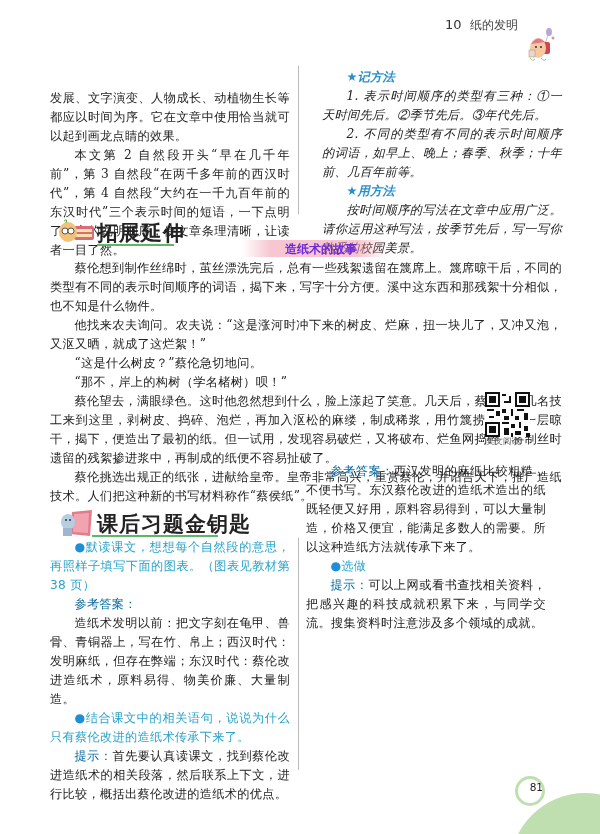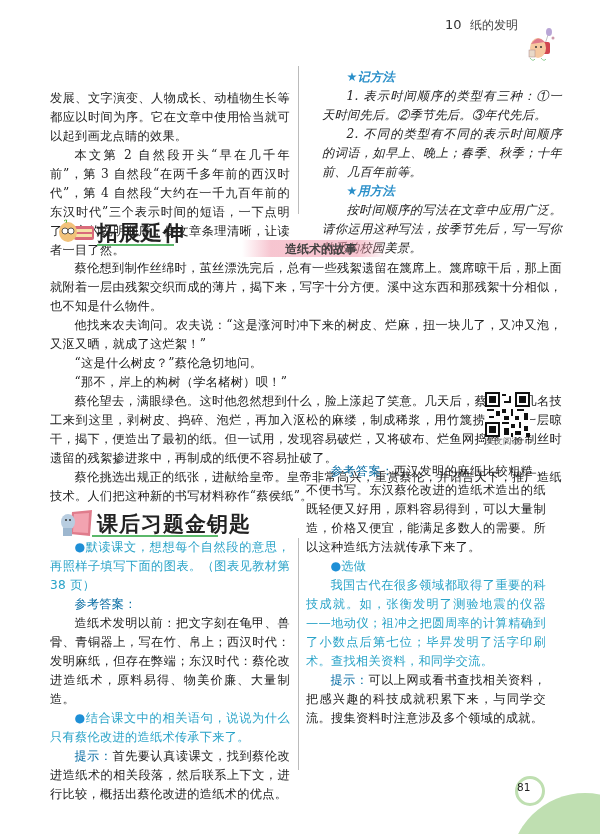--- a/index.html
+++ b/index.html
@@ -20,33 +20,33 @@
   #top-left { left:50px; top:65px; width:240px;margin-top:24px; }
   #top-divider { left:298px; top:66px; width:1px; height:148px; background:#bbb; }
   #top-right { left:322px; top:68px; width:240px;font-style:italic; }
   .sec-title { font-family:Liberation Sans, sans-serif; font-weight:bold; font-size:21px; color:#222; letter-spacing:1px; }
   .sec-line { height:2px; background:#5bb86a; }
   #tuozhan-icon { left:56px; top:218px; width:40px; height:26px; }
   #tuozhan-title { left:97px; top:219px; }
   #tuozhan-line { left:97px; top:244px; width:77px; }
   #story-title-wrap { left:242px; top:240px; width:145px; height:17px;
      background:linear-gradient(90deg, rgba(240,150,170,0) 0%, rgba(240,150,170,0.55) 20%, rgba(240,150,170,0.55) 80%, rgba(240,150,170,0) 100%); }
-  #story-title { left:285px; top:241px; font-size:12px; font-weight:bold; color:#404040; }
+  #story-title { left:285px; top:241px; font-size:12px; font-weight:bold; color:#6d28d9; }
   #story { left:50px; top:259px; width:512px; }
   #qr { left:485px; top:392px; width:45px; height:45px; }
   #qr-label { left:486px; top:436px; font-size:8.5px; color:#666; }
   #kehou-icon { left:58px; top:508px; width:36px; height:30px; }
   #kehou-title { left:97px; top:510px; }
   #kehou-line { left:92px; top:535px; width:126px; }
   #bottom-left { left:50px; top:538px; width:240px; }
   #bottom-divider { left:298px; top:538px; width:1px; height:232px; background:#bbb; }
   #bottom-right { left:306px; top:538px; width:240px; }
   #page-circle-bg { left:510px; top:793px; width:150px; height:150px; border-radius:50%; background:#bfdfb1; }
   #page-num-ring { left:515px; top:776px; width:24px; height:24px; border-radius:50%; border:3px solid #bfdfb1; background:#fff; }
-  #page-num { left:517px; top:781px; width:26px; text-align:left; font-family:"DejaVu Sans", sans-serif; font-size:10.5px; color:#222; }
+  #page-num { left:517px; top:781px; width:26px; text-align:right; font-family:"DejaVu Sans", sans-serif; font-size:10.5px; color:#222; }
 </style>
 </head>
 <body>
 
 <div class="abs" id="hdr-num">10</div>
 <div class="abs" id="hdr-title">纸的发明</div>
 <div class="abs" id="mascot">
   <svg width="36" height="34" viewBox="0 0 36 34">
     <line x1="26" y1="4" x2="22" y2="16" stroke="#999" stroke-width="0.6"></line>
     <ellipse cx="26" cy="4" rx="3" ry="4" fill="#b9a6d6"></ellipse>
@@ -87,21 +87,21 @@
     <path d="M8 3 Q12 0 10 5" stroke="#5a3" fill="none"></path>
   </svg>
 </div>
 <div class="abs sec-title" id="tuozhan-title">拓展延伸</div>
 <div class="abs sec-line" id="tuozhan-line"></div>
 
 <div class="abs" id="story-title-wrap"></div>
 <div class="abs" id="story-title">造纸术的故事</div>
 
 <div class="abs" id="story">
-  <p class="p ind">蔡伦想到制作丝绵时，茧丝漂洗完后，总有一些残絮遗留在篾席上。篾席晾干后，那上面就附着一层由残絮交织而成的薄片，揭下来，写字十分方便。溪中这东西和那残絮十分相似，也不知是什么物件。</p>
+  <p class="p ind">蔡伦想到制作丝绵时，茧丝漂洗完后，总有一些残絮遗留在篾席上。篾席晾干后，不同的类型有不同的表示时间顺序的词语，揭下来，写字十分方便。溪中这东西和那残絮十分相似，也不知是什么物件。</p>
   <p class="p ind" style="width:512px">他找来农夫询问。农夫说：“这是涨河时冲下来的树皮、烂麻，扭一块儿了，又冲又泡，又沤又晒，就成了这烂絮！”</p>
   <p class="p ind">“这是什么树皮？”蔡伦急切地问。</p>
   <p class="p ind">“那不，岸上的构树（学名楮树）呗！”</p>
   <p class="p ind">蔡伦望去，满眼绿色。这时他忽然想到什么，脸上漾起了笑意。几天后，蔡伦率领几名技工来到这里，剥树皮、捣碎、泡烂，再加入沤松的麻缕，制成稀浆，用竹篾捞出薄薄一层晾干，揭下，便造出了最初的纸。但一试用，发现容易破烂，又将破布、烂鱼网捣碎，将制丝时遗留的残絮掺进浆中，再制成的纸便不容易扯破了。</p>
   <p class="p ind">蔡伦挑选出规正的纸张，进献给皇帝。皇帝非常高兴，重赏蔡伦，并诏告天下，推广造纸技术。人们把这种新的书写材料称作“蔡侯纸”。</p>
 </div>
 
 <div class="abs" id="qr">
   <svg width="45" height="45" viewBox="0 0 21 21" shape-rendering="crispEdges">
     <rect width="21" height="21" fill="#fff"></rect>
@@ -159,19 +159,18 @@
   <p class="p ind">造纸术发明以前：把文字刻在龟甲、兽骨、青铜器上，写在竹、帛上；西汉时代：发明麻纸，但存在弊端；东汉时代：蔡伦改进造纸术，原料易得、物美价廉、大量制造。</p>
   <p class="p ind blue"><span class="dot">●</span><span>结合课文中的相关语句，说说为什么只有蔡伦改进的造纸术传承下来了。</span></p>
   <p class="p ind"><span class="hint">提示：</span><span>首先要认真读课文，找到蔡伦改进造纸术的相关段落，然后联系上下文，进行比较，概括出蔡伦改进的造纸术的优点。</span></p>
 </div>
 <div class="abs" id="bottom-divider"></div>
 
 <div class="abs" id="bottom-right">
   <p class="p" style="margin-top:-76px;visibility:hidden"></p>
   <p class="p ind"><span class="hint">参考答案：</span><span>西汉发明的麻纸比较粗糙，不便书写。东汉蔡伦改进的造纸术造出的纸既轻便又好用，原料容易得到，可以大量制造，价格又便宜，能满足多数人的需要。所以这种造纸方法就传承下来了。</span></p>
   <p class="p ind blue"><span class="dot">●</span><span>选做</span></p>
-  <p class="p ind blue">我国古代在很多领域都取得了重要的科技成就。如，张衡发明了测验地震的仪器——地动仪；祖冲之把圆周率的计算精确到了小数点后第七位；毕昇发明了活字印刷术。查找相关资料，和同学交流。</p>
   <p class="p ind"><span class="hint">提示：</span><span>可以上网或看书查找相关资料，把感兴趣的科技成就积累下来，与同学交流。搜集资料时注意涉及多个领域的成就。</span></p>
 </div>
 
 <div class="abs" id="page-circle-bg"></div>
 <div class="abs" id="page-num-ring"></div>
 <div class="abs" id="page-num">81</div>
 
 </body></html>

